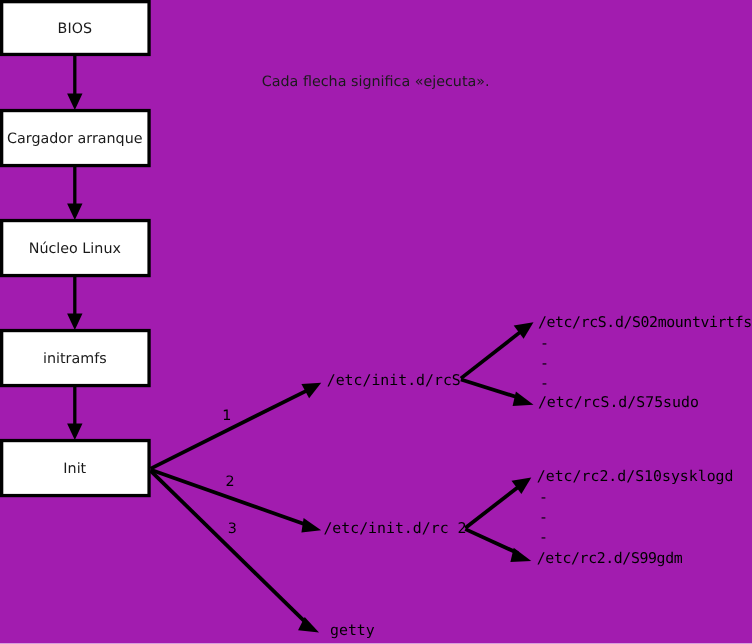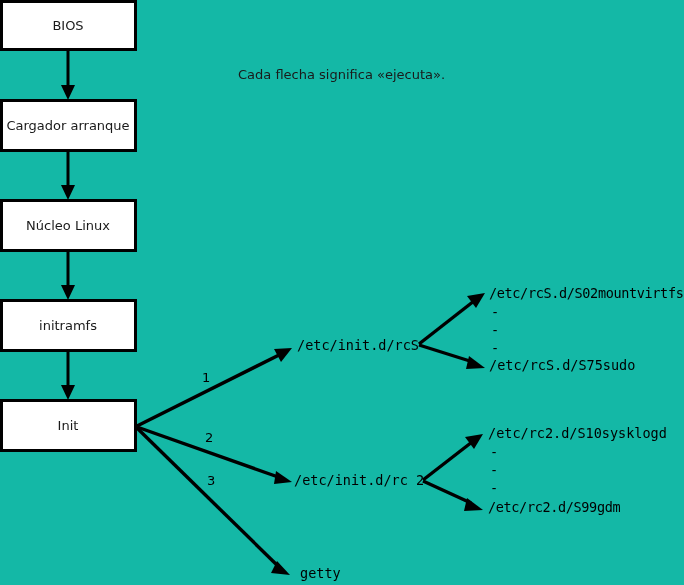--- a/index.html
+++ b/index.html
@@ -10,21 +10,21 @@
   body {
     width: 684px;
     height: 585px;
     overflow: hidden;
     font-family: "DejaVu Sans", sans-serif;
   }
   #diagram-root {
     position: relative;
     width: 684px;
     height: 585px;
-    background: #14b8a6;
+    background: #a21caf;
   }
   svg.diagram {
     position: absolute;
     top: 0;
     left: 0;
     width: 684px;
     height: 585px;
     display: block;
   }
   .box-rect {

